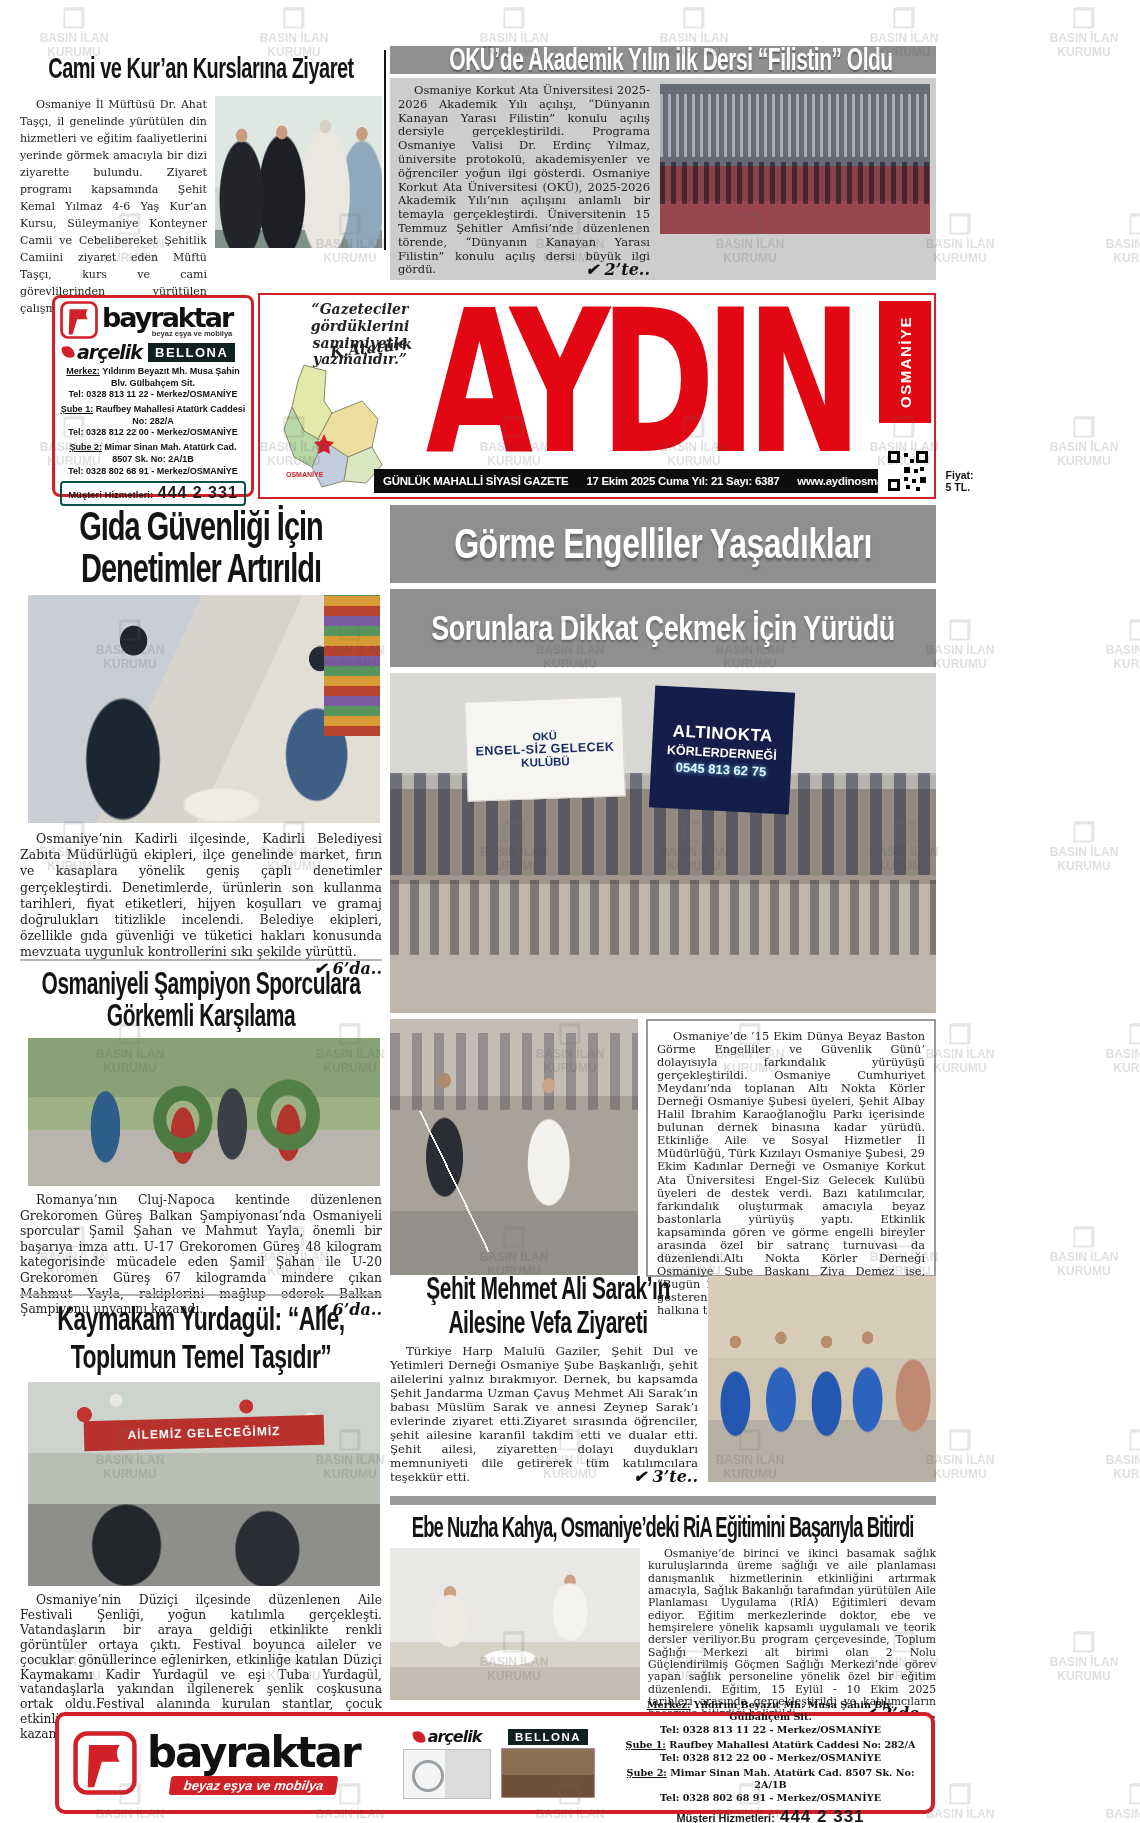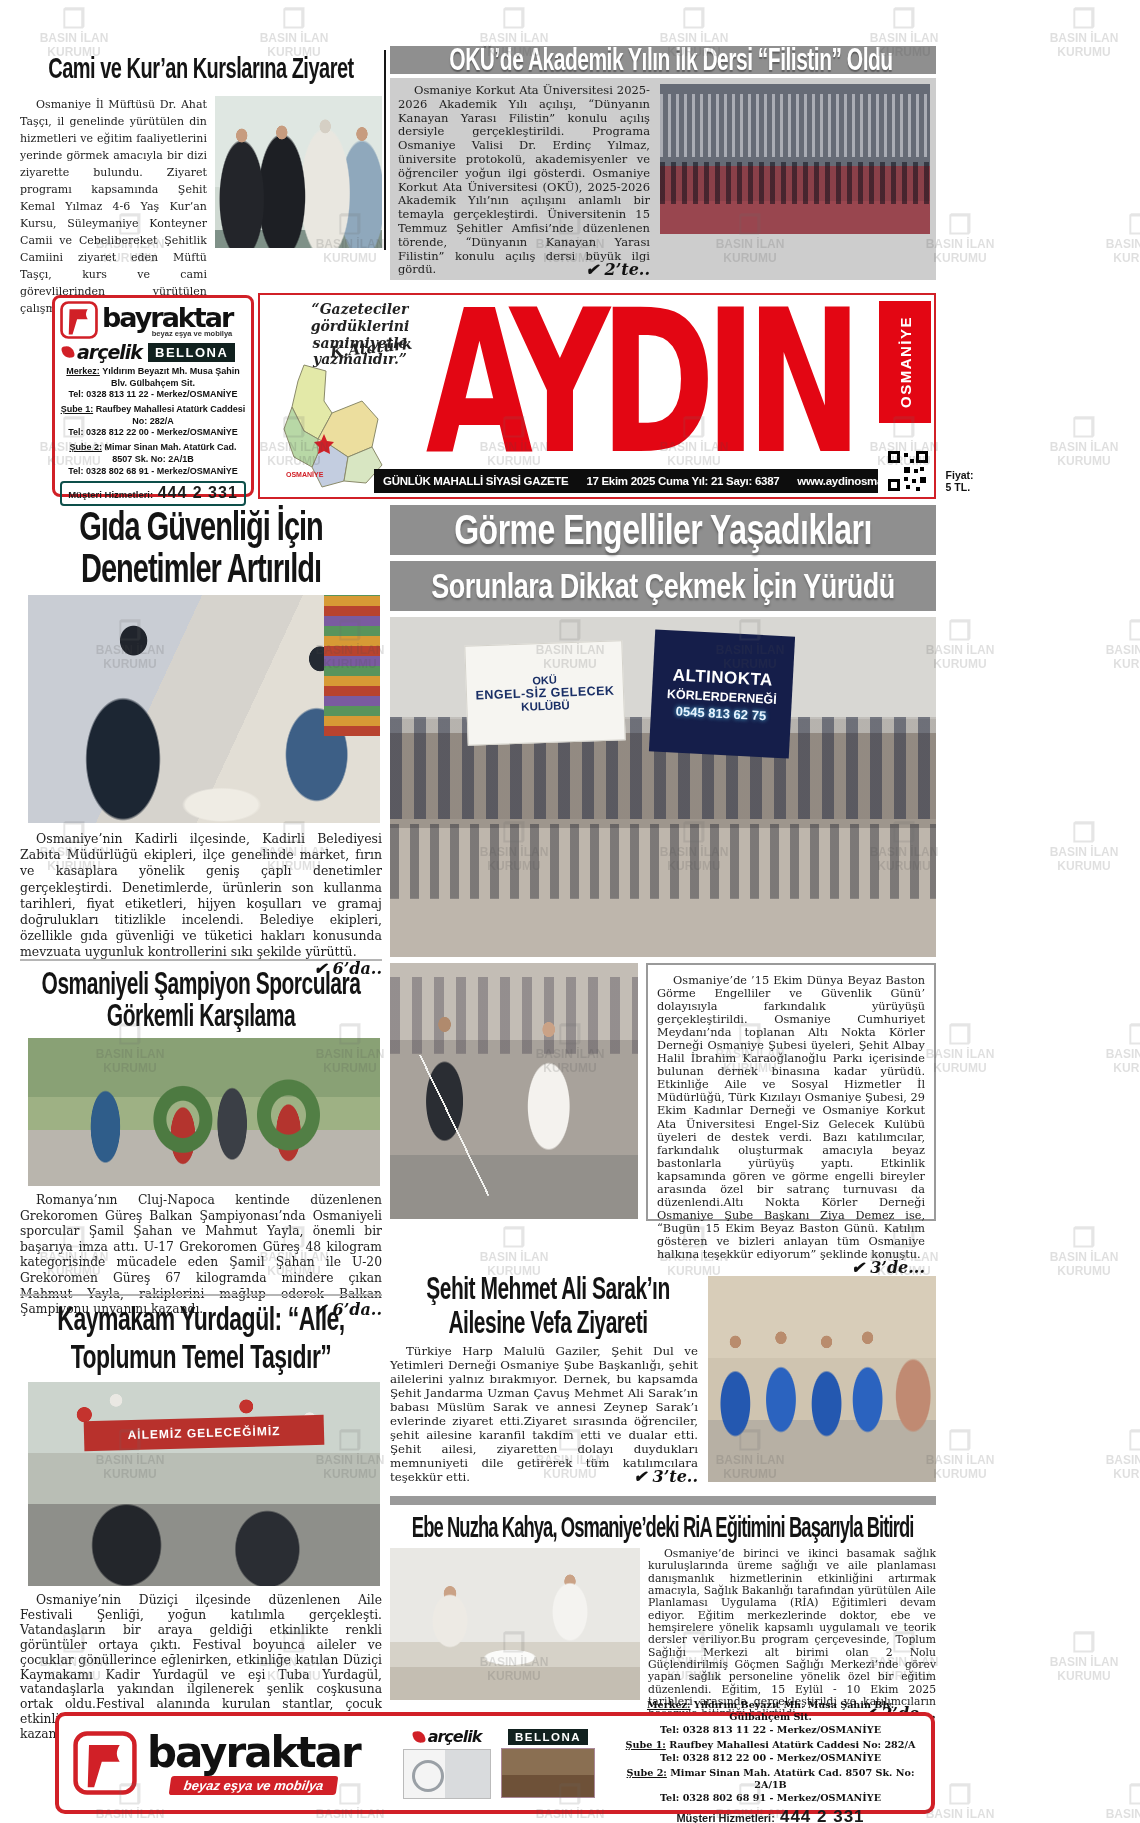--- a/index.html
+++ b/index.html
@@ -98,21 +98,21 @@
       radial-gradient(58px 95px at 27% 72%,#1c2633 0 62%,transparent 65%),
       radial-gradient(18px 20px at 83% 28%,#242a33 0 60%,transparent 64%),
       radial-gradient(50px 75px at 82% 70%,#3d5f86 0 60%,transparent 63%),
       radial-gradient(60px 26px at 55% 92%,#efece4 0 60%,transparent 66%),
       linear-gradient(115deg,#c9cdd4 0 38%,#d6d3cd 38% 60%,#e2ded5 60% 100%);
     background-size:16% 62%,100% 100%,100% 100%,100% 100%,100% 100%,100% 100%,100% 100%;
     background-position:100% 0,0 0,0 0,0 0,0 0,0 0,0 0;background-repeat:no-repeat;}
   #gida .body-txt{margin-top:8px;font-size:12.5px;line-height:16.2px;}
   
   #gorme{left:390px;top:505px;width:546px;}
-  #gorme .bar{height:50px;background:#8f8f8f;display:flex;align-items:center;justify-content:center;margin-bottom:6px;}
+  #gorme .bar{height:78px;background:#8f8f8f;display:flex;align-items:center;justify-content:center;margin-bottom:6px;}
   #gorme .hlspan{color:#fff;transform:scale(1,1.32);text-shadow:0 2px 2px rgba(0,0,0,.3);}
   #gorme .l1{font-size:32px;}
   #gorme .l2{font-size:27px;}
   .ph-march{width:546px;height:340px;margin-top:2px;background-color:#b9b2a8;
     background-image:
       repeating-linear-gradient(90deg,rgba(35,40,60,.55) 0 12px,rgba(95,85,80,.18) 12px 24px),
       repeating-linear-gradient(90deg,rgba(25,28,40,.4) 0 9px,rgba(0,0,0,0) 9px 20px),
       linear-gradient(180deg,#d8d7d3 0 30%,#c9c7c2 30% 34%,#9e968d 34% 62%,#beb6ac 62% 100%);
     background-size:100% 30%,100% 22%,100% 100%;
     background-position:0 42%,0 78%,0 0;background-repeat:no-repeat;}

